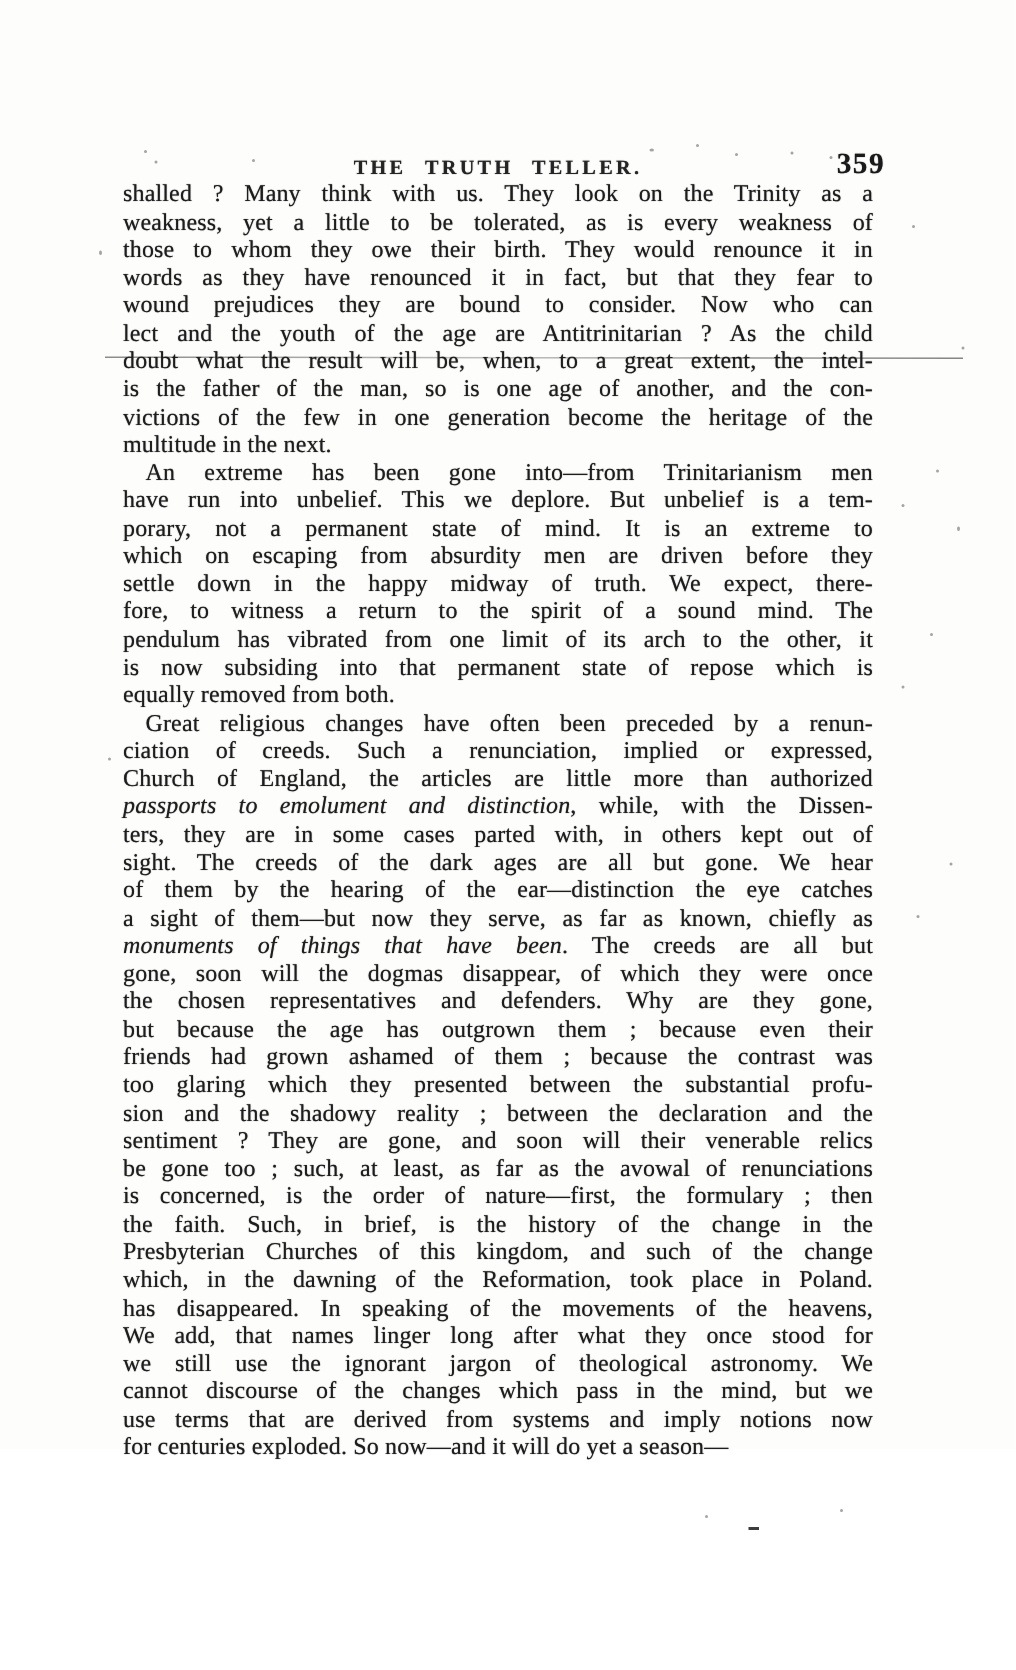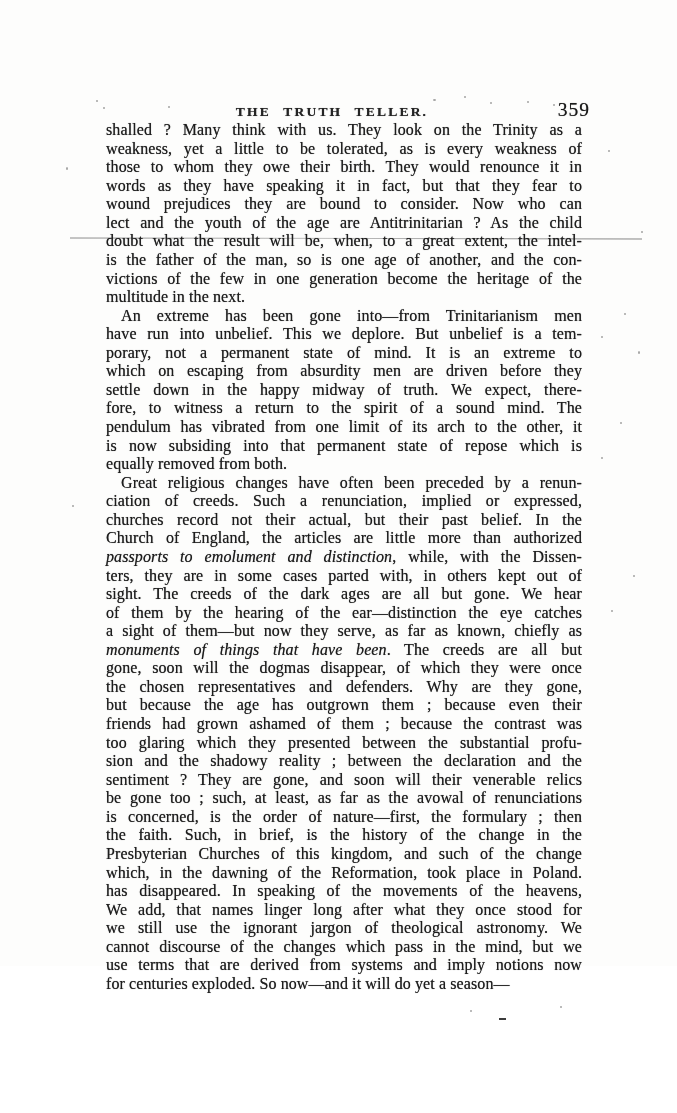--- a/index.html
+++ b/index.html
@@ -17,30 +17,30 @@
     position: absolute; top: 102px; left: 82px; width: 500px; height: 20px;
   }
   .running-title {
     position: absolute; left: 50%; transform: translateX(-50%); top: 2px;
     font-size: 13.5px; font-weight: bold; letter-spacing: 2.2px; word-spacing: 7px;
     white-space: nowrap; color: #242424;
     text-shadow: 0 0 0.7px rgba(30,30,30,0.75);
   }
   .page-number {
     position: absolute; right: -8px; top: -3px;
-    font-size: 19.5px; font-weight: normal; letter-spacing: 1px; color: #1a1a1a;
+    font-size: 19.5px; font-weight: bold; letter-spacing: 1px; color: #1a1a1a;
     text-shadow: 0 0 0.7px rgba(30,30,30,0.75);
   }
   .body-text {
     position: absolute; top: 121px; left: 82px; width: 500px;
     font-size: 16px; line-height: 18.57px;
     text-shadow: 0 0 0.7px rgba(35,35,35,0.78);
     letter-spacing: 0.1px;
   }
-  .line { text-align: justify; text-align-last: justify; margin-left: 24px; }
+  .line { text-align: justify; text-align-last: justify; }
   .line.last { text-align-last: left; }
   .line.indent { text-indent: 15px; }
   .line em { }
   .crease {
     position: absolute; top: 238px; left: 70px; width: 572px; height: 1.2px;
     background: linear-gradient(90deg,
       rgba(70,70,70,0.62), rgba(90,90,90,0.38) 45%,
       rgba(70,70,70,0.55) 75%, rgba(60,60,60,0.62));
     transform: rotate(0.08deg);
   }
@@ -59,21 +59,21 @@
     <span class="page-number">359</span>
   </div>
 
   <div class="crease"></div>
 
   <div class="body-text">
       <div class="paragraph">
         <div class="line">shalled ?  Many think with us.  They look on the Trinity as a</div>
         <div class="line">weakness, yet a little to be tolerated, as is every weakness of</div>
         <div class="line">those to whom they owe their birth.  They would renounce it in</div>
-        <div class="line">words as they have speaking it in fact, but that they fear to</div>
+        <div class="line">words as they have renounced it in fact, but that they fear to</div>
         <div class="line">wound prejudices they are bound to consider.  Now who can</div>
         <div class="line">lect and the youth of the age are Antitrinitarian ?  As the child</div>
         <div class="line">doubt what the result will be, when, to a great extent, the intel-</div>
         <div class="line">is the father of the man, so is one age of another, and the con-</div>
         <div class="line">victions of the few in one generation become the heritage of the</div>
         <div class="line last">multitude in the next.</div>
       </div>
       <div class="paragraph">
         <div class="line indent">An extreme has been gone into—from Trinitarianism men</div>
         <div class="line">have run into unbelief.  This we deplore.  But unbelief is a tem-</div>
@@ -81,21 +81,20 @@
         <div class="line">which on escaping from absurdity men are driven before they</div>
         <div class="line">settle down in the happy midway of truth.  We expect, there-</div>
         <div class="line">fore, to witness a return to the spirit of a sound mind.  The</div>
         <div class="line">pendulum has vibrated from one limit of its arch to the other, it</div>
         <div class="line">is now subsiding into that permanent state of repose which is</div>
         <div class="line last">equally removed from both.</div>
       </div>
       <div class="paragraph">
         <div class="line indent">Great religious changes have often been preceded by a renun-</div>
         <div class="line">ciation of creeds.  Such a renunciation, implied or expressed,</div>
-        <div class="line">churches record not their actual, but their past belief.  In the</div>
         <div class="line">Church of England, the articles are little more than authorized</div>
         <div class="line"><em>passports to emolument and distinction</em>, while, with the Dissen-</div>
         <div class="line">ters, they are in some cases parted with, in others kept out of</div>
         <div class="line">sight.  The creeds of the dark ages are all but gone.  We hear</div>
         <div class="line">of them by the hearing of the ear—distinction the eye catches</div>
         <div class="line">a sight of them—but now they serve, as far as known, chiefly as</div>
         <div class="line"><em>monuments of things that have been</em>.  The creeds are all but</div>
         <div class="line">gone, soon will the dogmas disappear, of which they were once</div>
         <div class="line">the chosen representatives and defenders.  Why are they gone,</div>
         <div class="line">but because the age has outgrown them ; because even their</div>

